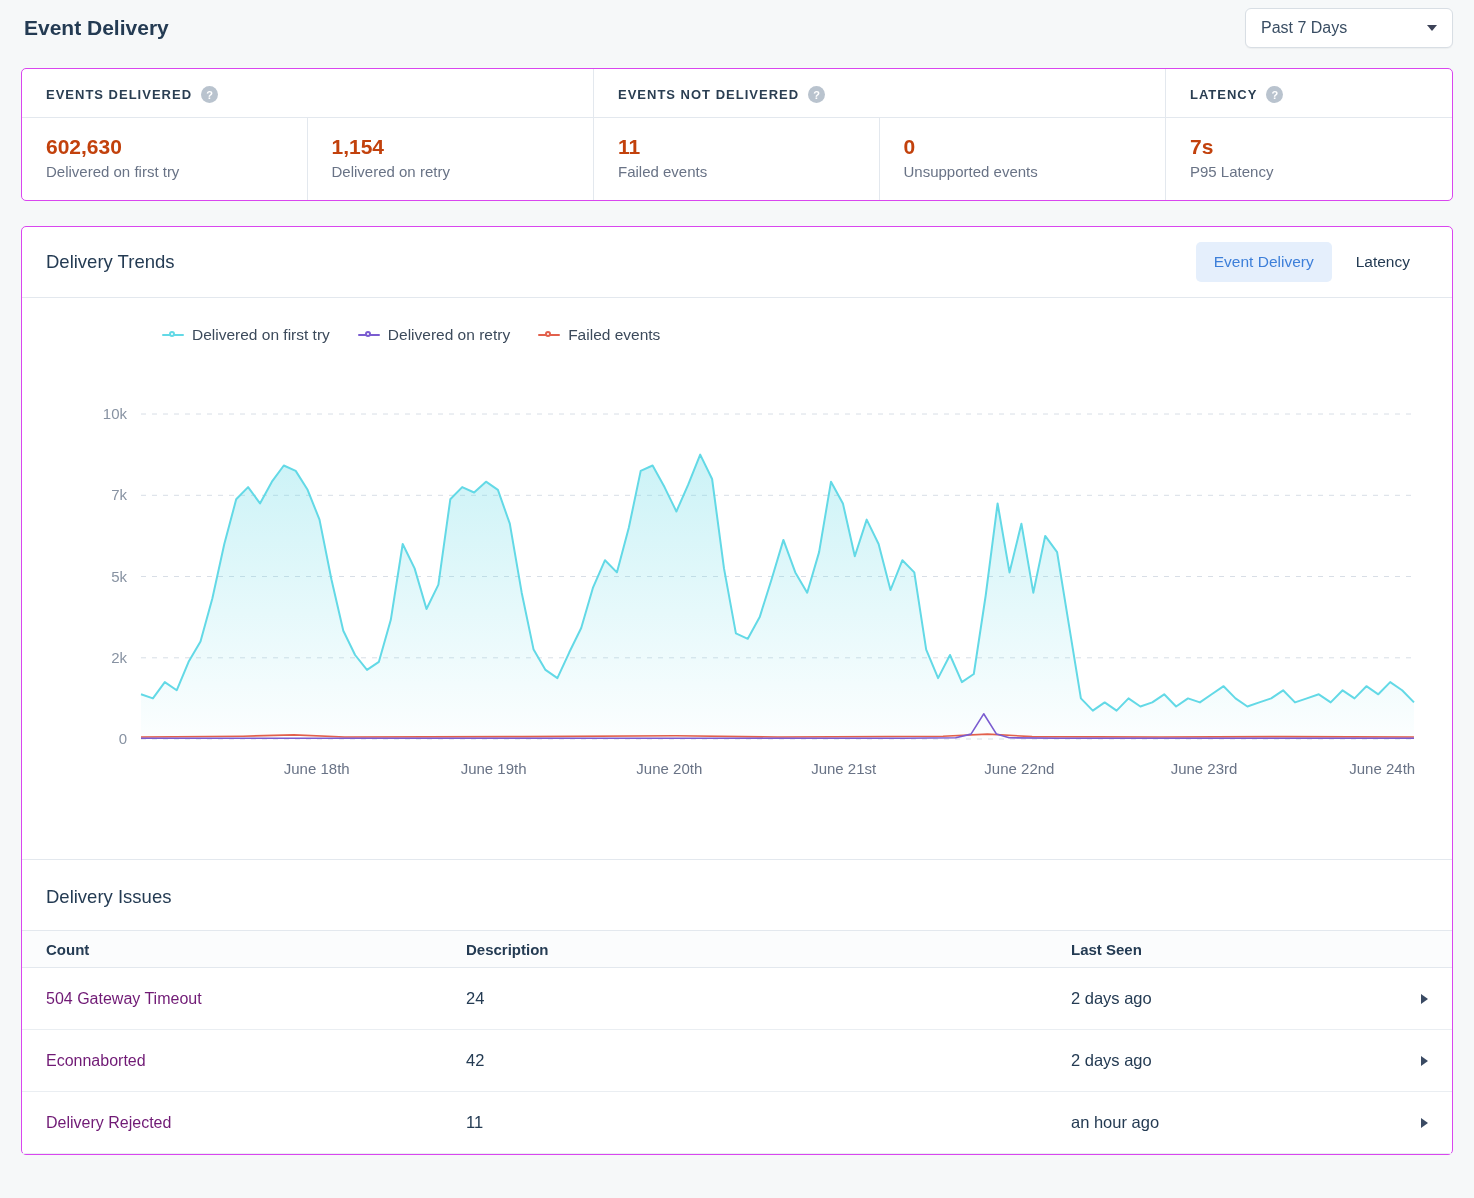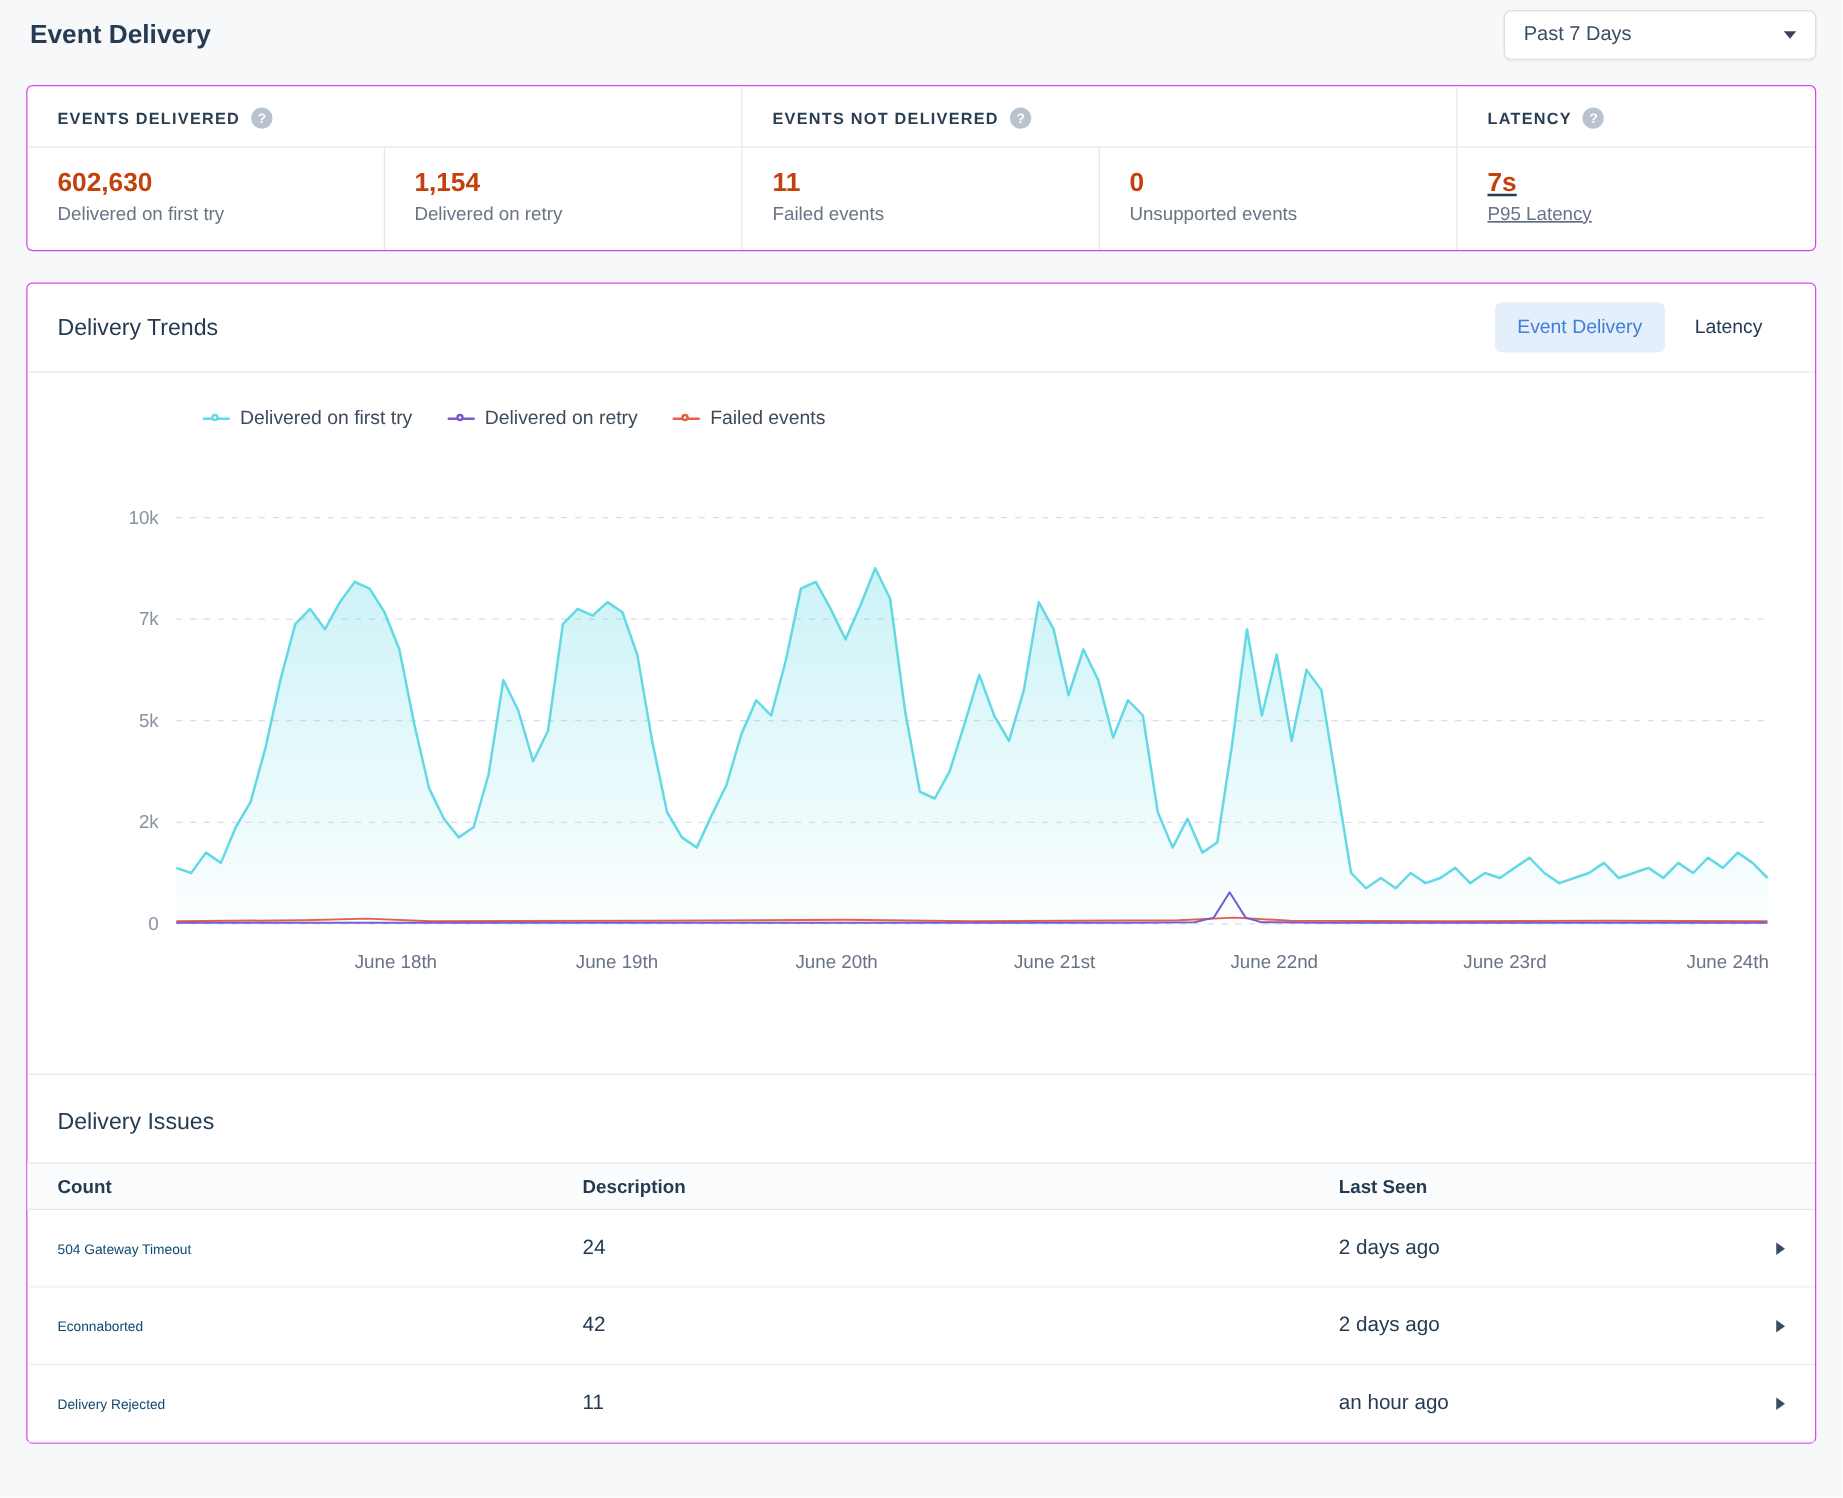--- a/index.html
+++ b/index.html
@@ -10,21 +10,21 @@
     font-family:"Liberation Sans", sans-serif;
     color:#253c52;
   }
   .page { padding:8px 21px 0 21px; }
 
   
   .topbar { display:flex; justify-content:space-between; align-items:center; margin:0 0 20px 0; }
   .topbar h1 { margin:0 0 0 3px; font-size:21px; font-weight:bold; color:#243b53; }
   .range-select {
     display:flex; align-items:center; justify-content:space-between;
-    width:250px; height:40px; padding:0 15px;
+    width:208px; height:40px; padding:0 15px;
     background:#fff; border:1px solid #d8dee4; border-radius:6px;
     font-family:inherit; font-size:16px; color:#394d63; cursor:pointer;
     box-shadow:0 1px 1px rgba(0,0,0,0.04);
   }
   .caret { width:0; height:0; border-left:5px solid transparent; border-right:5px solid transparent; border-top:6px solid #3c4257; }
 
   .card { background:#fff; border:1px solid #d946ef; border-radius:5px; }
 
   
   .stats-card { display:grid; grid-template-columns:40% 40% 20%; }
@@ -35,21 +35,21 @@
     padding:17px 24px 14px 24px; border-bottom:1px solid #e3e8ee;
     font-size:13px; font-weight:bold; letter-spacing:1px; color:#2a3e52;
   }
   .help-icon {
     width:17px; height:17px; border-radius:50%;
     background:#b9c3ce; color:#fff; font-size:11px; font-weight:bold;
     display:flex; align-items:center; justify-content:center; cursor:pointer;
     letter-spacing:0;
   }
   .stat-values { display:grid; grid-template-columns:1fr 1fr; }
-  .stat-values.single { grid-template-columns:1fr;text-decoration:underline; }
+  .stat-values.single { grid-template-columns:1fr; }
   .stat-item { padding:17px 24px 20px 24px; }
   .stat-item.with-divider { border-right:1px solid #e3e8ee; }
   .stat-value { font-size:21px; font-weight:bold; color:#c2410c; }
   .stat-label { font-size:15px; color:#697386; margin-top:4px; }
 
   
   .main-card { margin-top:25px; }
   .trends-header {
     display:flex; justify-content:space-between; align-items:center;
     padding:15px 24px; border-bottom:1px solid #e3e8ee;
@@ -75,21 +75,21 @@
   .irow {
     display:grid; grid-template-columns:420px 605px 1fr 70px;
     align-items:center; padding:0 24px;
   }
   .ihead {
     height:38px; font-size:15px; font-weight:bold; color:#243b53;
     border-top:1px solid #e3e8ee; border-bottom:1px solid #e3e8ee;
     background:#fbfcfd;
   }
   .irow.data { height:62px; border-bottom:1px solid #eaeef2; cursor:pointer; }
-  .ilink { color:#0c4a6e; font-size:11px; text-decoration:none; cursor:pointer; }
+  .ilink { color:#701a75; font-size:16px; text-decoration:none; cursor:pointer; }
   .icount, .iseen { font-size:16.5px; color:#243b53; }
   .chev-col { display:flex; justify-content:flex-end; }
   .chevron { width:0; height:0; border-left:7px solid #3a4a63; border-top:5px solid transparent; border-bottom:5px solid transparent; cursor:pointer; }
 </style>
 </head>
 <body>
 
 <div class="page">
 
   <div class="topbar">

